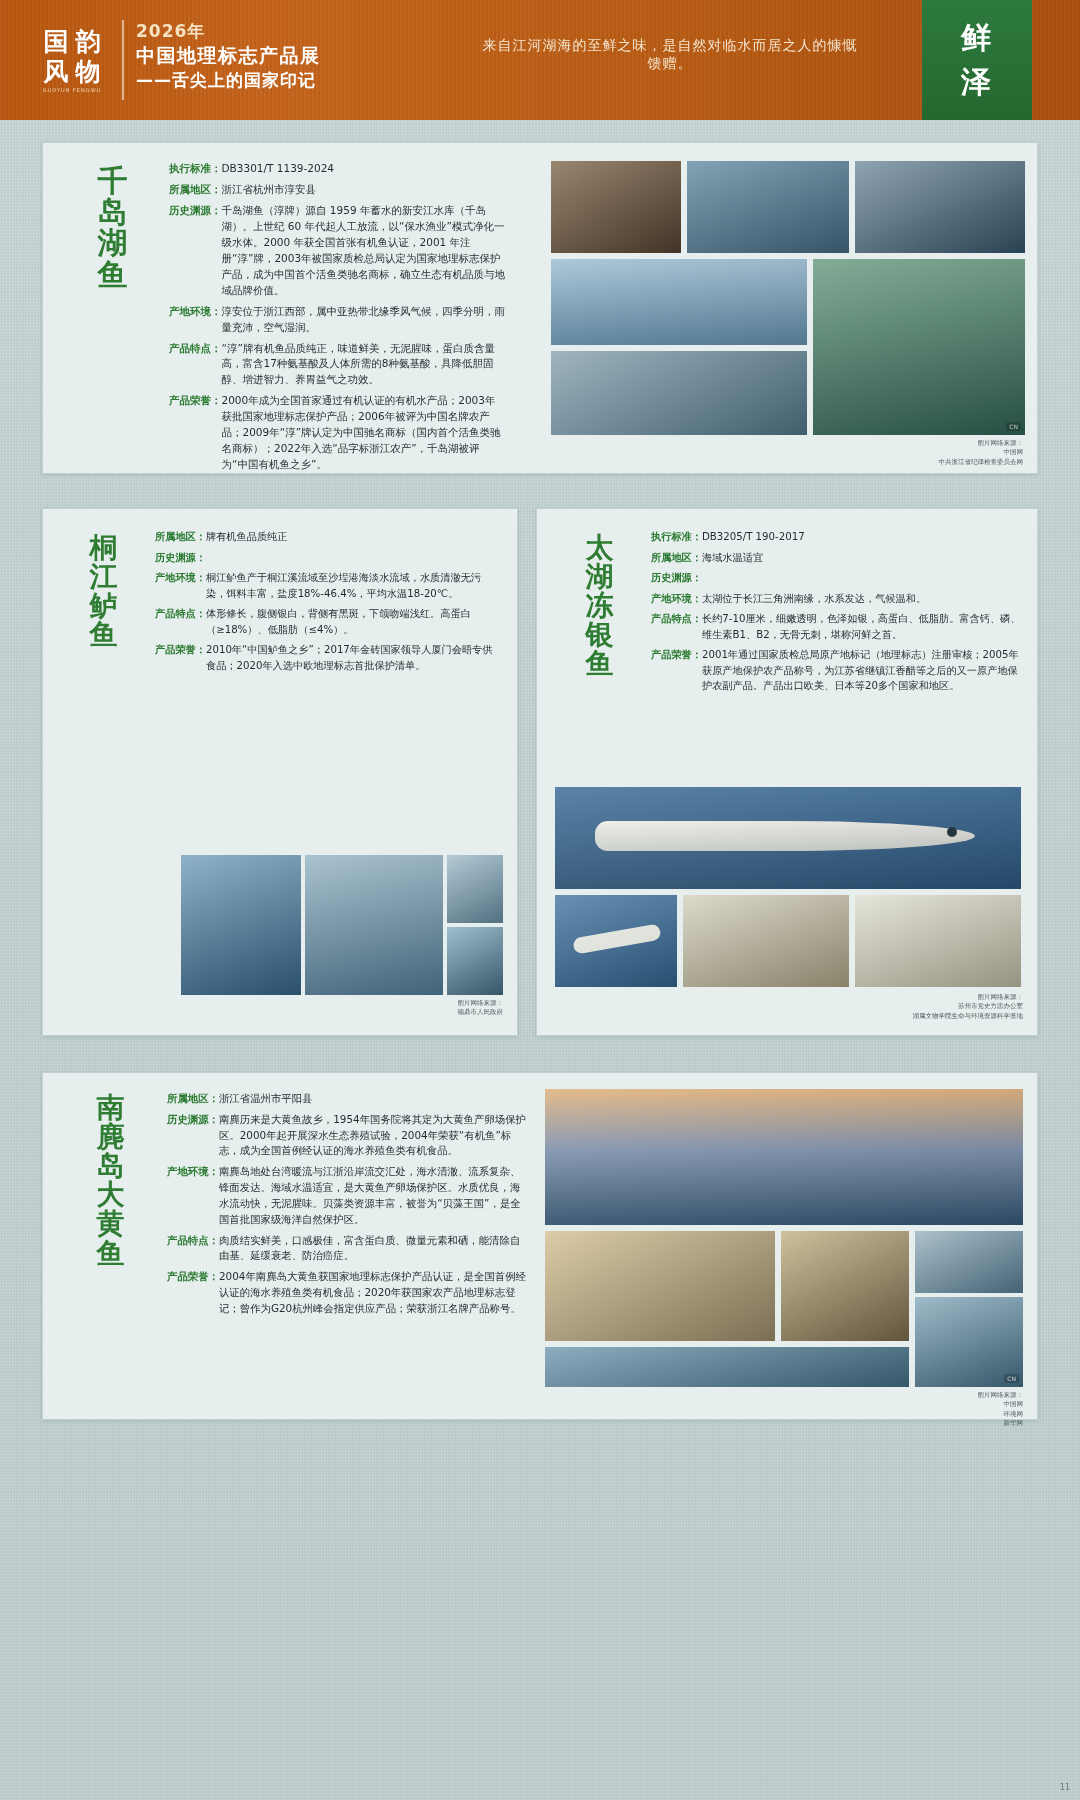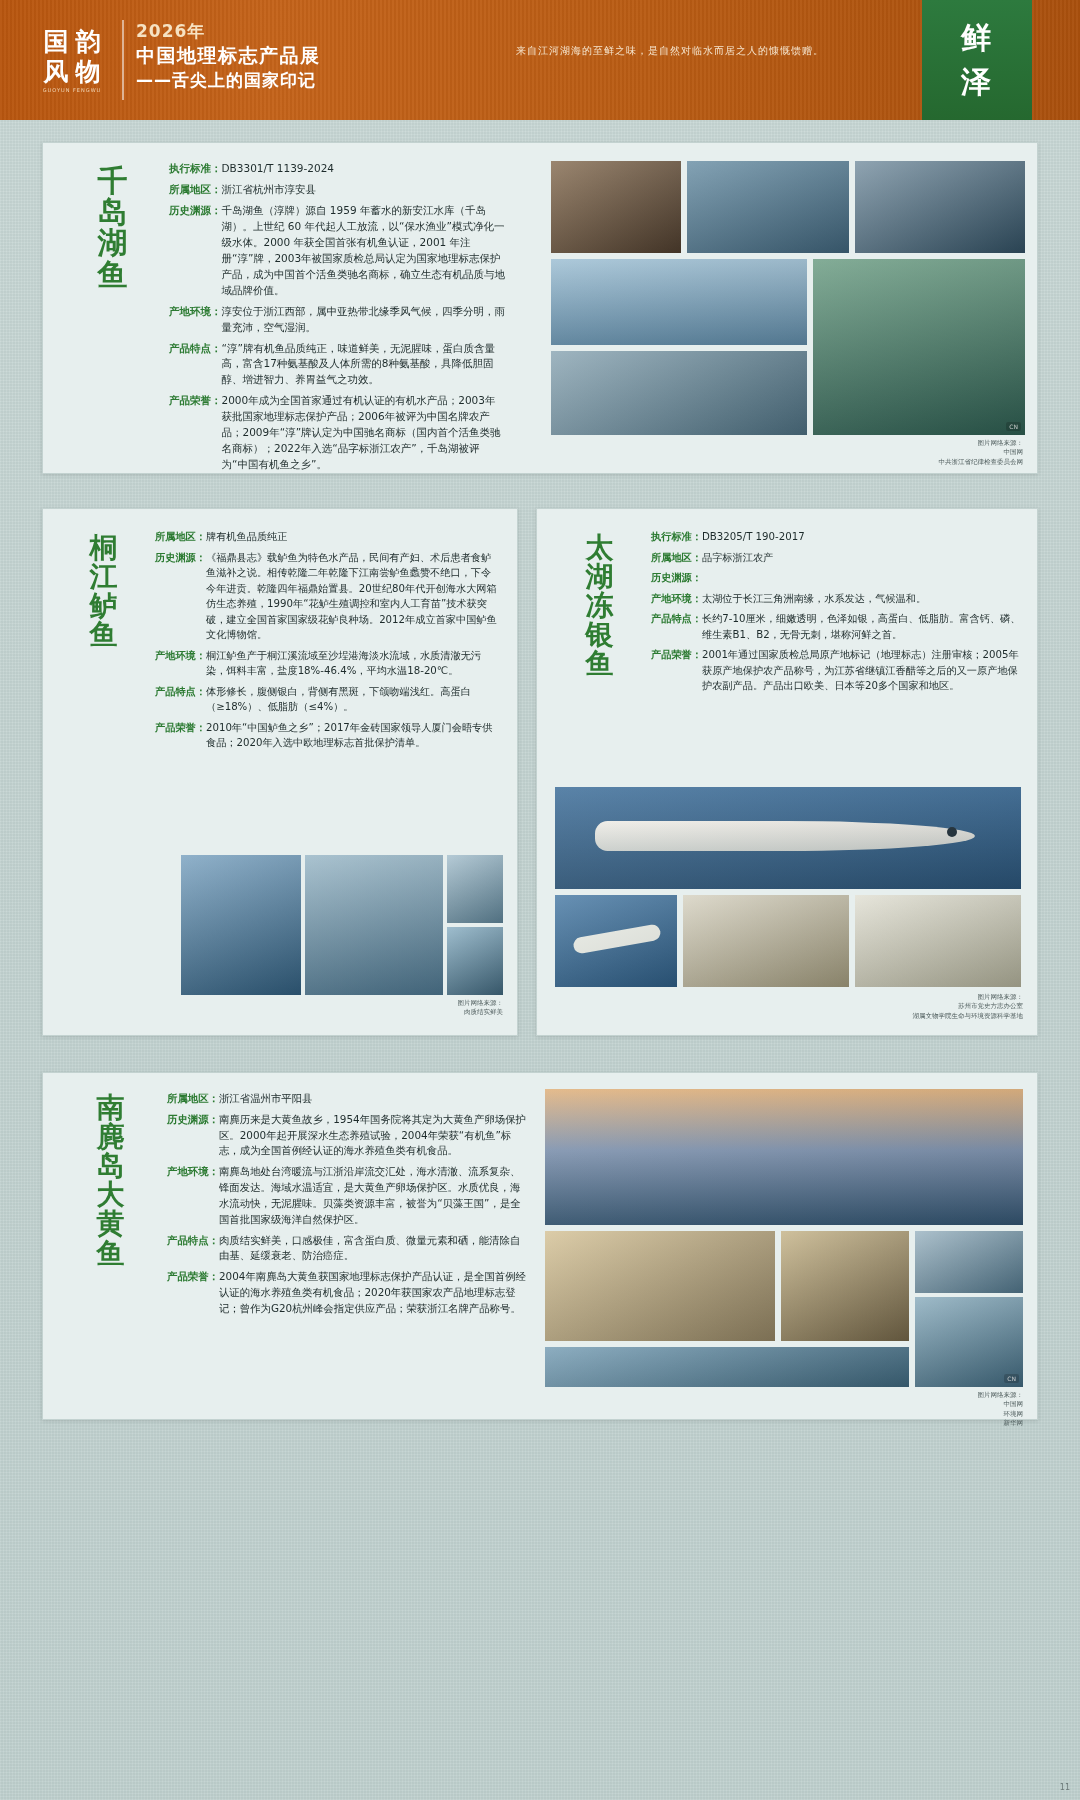--- a/index.html
+++ b/index.html
@@ -52,21 +52,21 @@
   .t-sub{ color:#ffffff; font-size:17px; font-weight:bold; letter-spacing:1px; line-height:24px;}
   .center-title{
     position:absolute; left:480px; top:28px; width:380px; text-align:center; z-index:3;
   }
   .center-main{
     color:#ffffff; font-size:32px; letter-spacing:6px; font-weight:bold;
     font-family:"DejaVu Serif","Liberation Serif",serif;
     text-shadow:0 1px 3px rgba(0,0,0,0.3);
   }
   .center-sub{
-    color:#f6e6cf; font-size:10px; letter-spacing:1px; margin-top:16px;
+    color:#f6e6cf; font-size:14px; letter-spacing:1px; margin-top:9px;
   }
   .green-badge{
     position:absolute; right:48px; top:0; width:110px; height:120px;
     background:linear-gradient(180deg,#2d7a3e,#25682f);
     display:flex; flex-direction:column; align-items:center; justify-content:center;
     z-index:4;
   }
   .green-badge span{
     color:#fff; font-size:30px; font-weight:bold; line-height:44px; letter-spacing:2px;
     font-family:"DejaVu Serif","Liberation Serif",serif;
@@ -209,21 +209,20 @@
       <span>鱼</span>
     </div>
 
     <div class="facts" style="left:112px; top:20px; width:346px; font-size:10.2px;">
       <div class="fact">
           <span class="lbl">所属地区：</span>
           <span class="val">牌有机鱼品质纯正</span>
         </div>
       <div class="fact">
           <span class="lbl">历史渊源：</span>
-          <span class="val">《福鼎县志》载鲈鱼为特色水产品，民间有产妇、术后患者食鲈鱼滋补之说。相传乾隆二年乾隆下江南尝鲈鱼蠡赞不绝口，下令今年进贡。乾隆四年福鼎始置县。20世纪80年代开创海水大网箱仿生态养殖，1990年“花鲈生殖调控和室内人工育苗”技术获突破，建立全国首家国家级花鲈良种场。2012年成立首家中国鲈鱼文化博物馆。</span>
         </div>
       <div class="fact">
           <span class="lbl">产地环境：</span>
           <span class="val">桐江鲈鱼产于桐江溪流域至沙埕港海淡水流域，水质清澈无污染，饵料丰富，盐度18%-46.4%，平均水温18-20℃。</span>
         </div>
       <div class="fact">
           <span class="lbl">产品特点：</span>
           <span class="val">体形修长，腹侧银白，背侧有黑斑，下颌吻端浅红。高蛋白（≥18%）、低脂肪（≤4%）。</span>
         </div>
       <div class="fact">
@@ -232,41 +231,41 @@
         </div>
     </div>
 
     <div class="ph" style="left:138px; top:346px; width:120px; height:140px; background:linear-gradient(160deg,#7ea5c2,#2f5a79);"></div>
     <div class="ph" style="left:262px; top:346px; width:138px; height:140px; background:linear-gradient(170deg,#9cb9c8,#4a7189);"></div>
     <div class="ph" style="left:404px; top:346px; width:56px; height:68px; background:linear-gradient(150deg,#a9c2cf,#5b7f92);"></div>
     <div class="ph" style="left:404px; top:418px; width:56px; height:68px; background:linear-gradient(150deg,#8fb3c6,#3d6277);"></div>
 
     <div class="cap" style="right:14px; top:490px; width:180px;">
       <b>图片网络来源：</b>
-      <b>肉质结实鲜美</b>
+      <b>福鼎市人民政府</b>
     </div>
   </div>
 
   <div class="card" id="card-taihu">
     <div class="vtitle" style="left:24px; top:24px; width:78px; font-size:28px;">
       <span>太</span>
       <span>湖</span>
       <span>冻</span>
       <span>银</span>
       <span>鱼</span>
     </div>
 
     <div class="facts" style="left:114px; top:20px; width:372px; font-size:10.2px;">
       <div class="fact">
           <span class="lbl">执行标准：</span>
           <span class="val">DB3205/T 190-2017</span>
         </div>
       <div class="fact">
           <span class="lbl">所属地区：</span>
-          <span class="val">品字标浙江农产</span>
+          <span class="val">海域水温适宜</span>
         </div>
       <div class="fact">
           <span class="lbl">历史渊源：</span>
         </div>
       <div class="fact">
           <span class="lbl">产地环境：</span>
           <span class="val">太湖位于长江三角洲南缘，水系发达，气候温和。</span>
         </div>
       <div class="fact">
           <span class="lbl">产品特点：</span>

